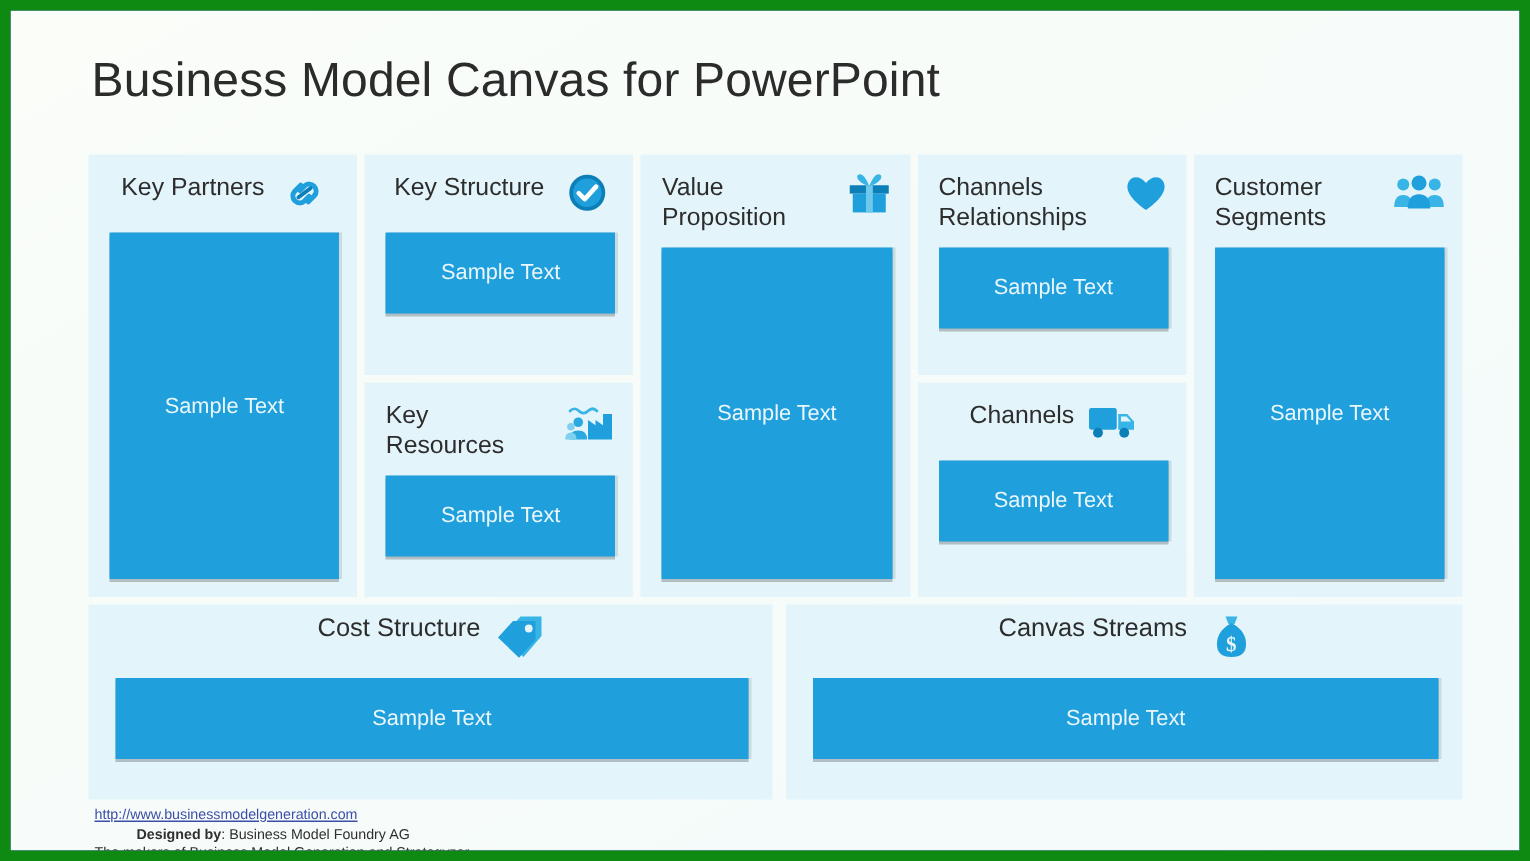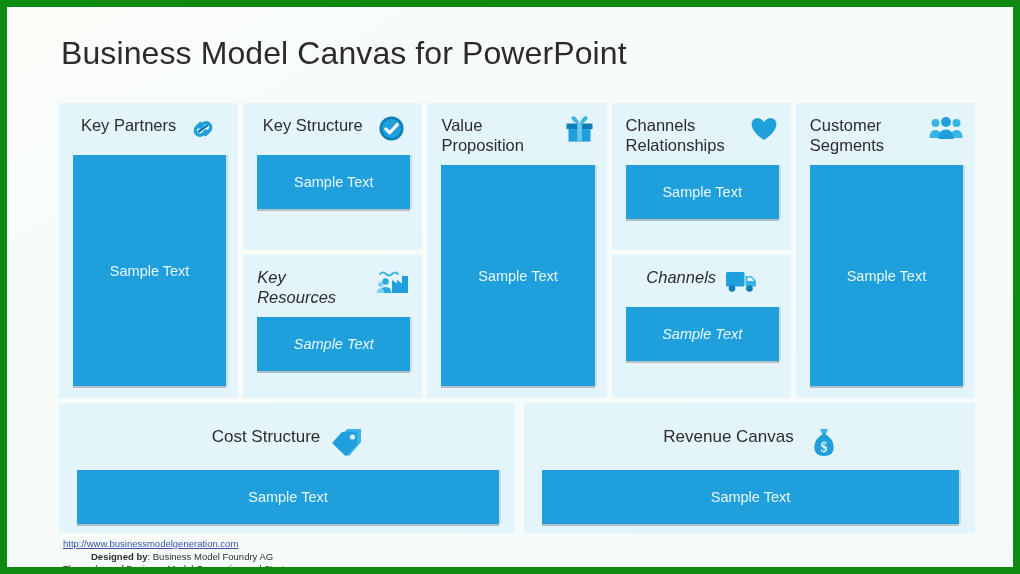--- a/index.html
+++ b/index.html
@@ -59,21 +59,21 @@
     position: relative;
     box-sizing: border-box;
     padding: 12px 12px 12px 14px;
     display: flex;
     flex-direction: column;
     min-height: 0;
     overflow: hidden;
   }
   .panel.full { flex: 1 1 auto; }
   .panel.half-top { flex: 0 0 147px; }
-  .panel.half-bot { flex: 1 1 auto; font-style: italic; }
+  .panel.half-bot { flex: 1 1 auto; }
 
   .panel-head {
     display: flex;
     align-items: flex-start;
     justify-content: center;
     gap: 8px;
     flex: 0 0 auto;
   }
   .panel-title {
     font-size: 16.5px;
@@ -111,21 +111,21 @@
   
   .bottom {
     position: absolute;
     left: 52px;
     top: 396px;
     width: 916px;
     height: 130px;
     display: flex;
     gap: 9px;
   }
-  .bottom .panel { padding: 24px 16px 14px 18px; }
+  .bottom .panel { padding: 6px 16px 14px 18px; }
   .bottom .panel-title { font-size: 17px; max-width: none; }
   .bottom .sample {
     margin-top: 11px;
     flex: 0 0 54px;
     font-size: 14.5px;
   }
   .bpanel-cost { flex: 0 0 456px; }
   .bpanel-rev  { flex: 1 1 auto; }
   .bottom .panel-icon { width: 36px; height: 32px; }
 
@@ -286,21 +286,21 @@
               <path d="M12 5 L27 5 L27 17.5 L16 29.5 L2 16 Z" fill="#1f9fdc"></path>
               <circle cx="22.5" cy="10" r="2.6" fill="#e3f4fa"></circle>
             </svg>
           </div>
         </div>
         <div class="sample">Sample Text</div>
       </div>
 
       <div class="panel bpanel-rev">
         <div class="panel-head">
-          <div class="panel-title">Revenue Canvas</div>
+          <div class="panel-title">Canvas Streams</div>
           <div class="panel-icon">
             <svg width="28" height="32" viewBox="0 0 28 32">
               <path d="M10 2 L18 2 L16 7 L12 7 Z" fill="#38b4e6"></path>
               <path d="M13.8 6.5 q-9.5 5 -9.5 14 q0 8.5 9.7 8.5 q9.7 0 9.7 -8.5 q0 -9 -9.5 -14 Z" fill="#1f9fdc"></path>
               <text x="13.9" y="25" font-family="'Liberation Serif', serif" font-size="14" font-weight="bold" fill="#e3f4fa" text-anchor="middle">$</text>
             </svg>
           </div>
         </div>
         <div class="sample">Sample Text</div>
       </div>

